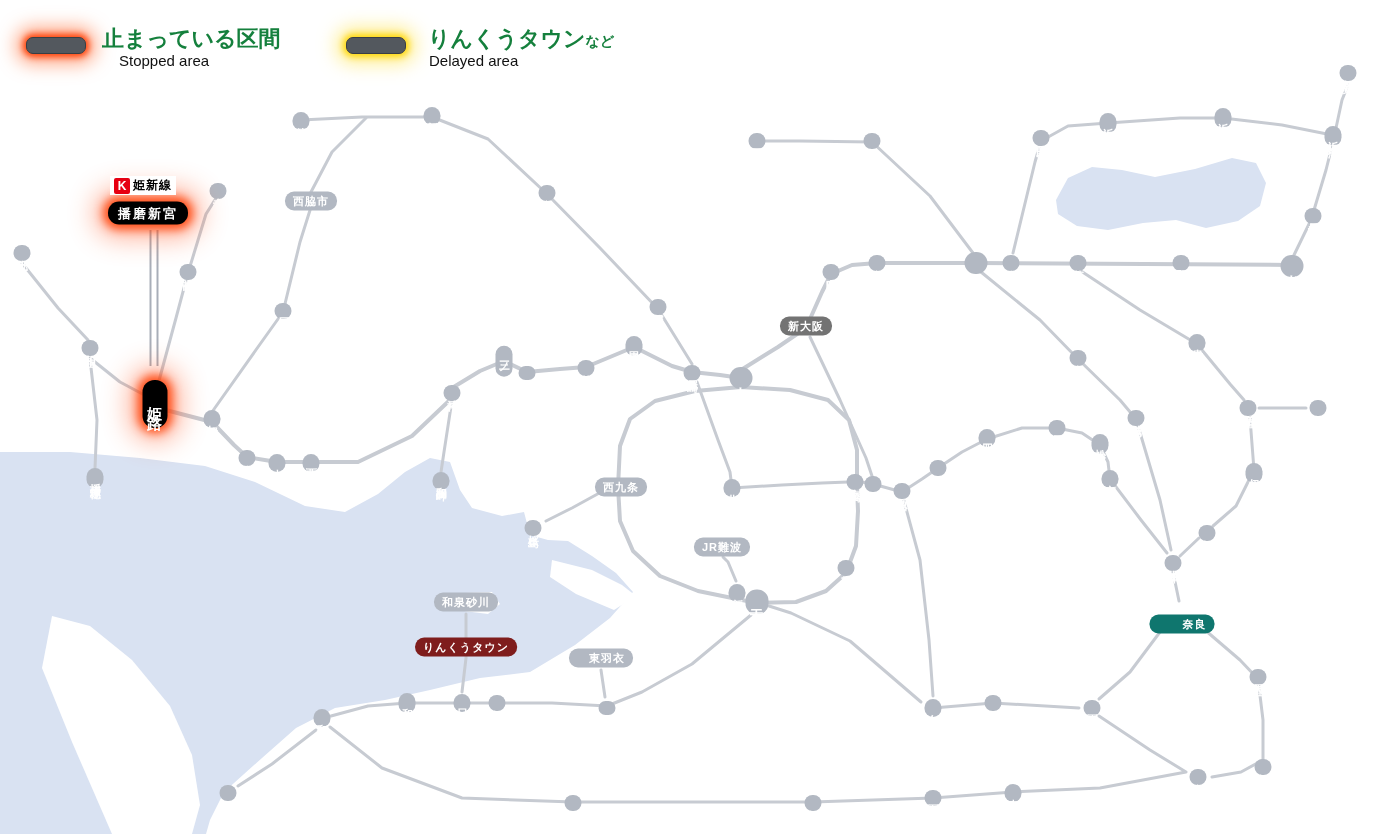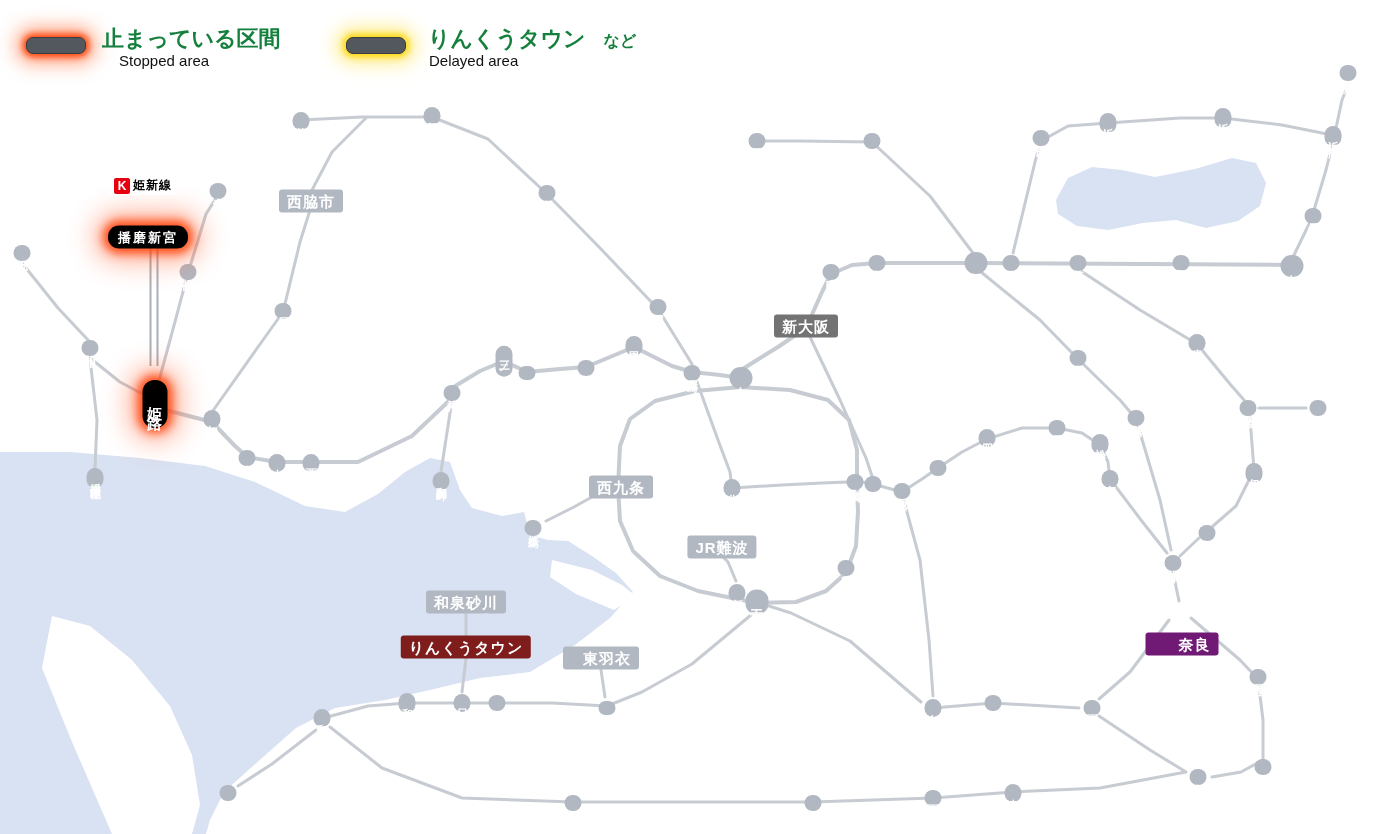--- a/index.html
+++ b/index.html
@@ -3,33 +3,33 @@
 <meta charset="utf-8">
 <style>
   html,body{margin:0;padding:0;background:#fff;font-family:"Liberation Sans",sans-serif;}
   #stage{position:relative;width:1400px;height:834px;background:#fff;overflow:hidden;}
   #map-svg{position:absolute;left:0;top:0;z-index:0;}
   #stations{position:absolute;left:0;top:0;width:100%;height:100%;z-index:2;pointer-events:none;}
 
   .station{position:absolute;transform:translate(-50%,-50%);background:#b2b8c2;color:#fff;
            font-weight:bold;border-radius:9px;white-space:nowrap;line-height:1;z-index:3;}
   .station.v{writing-mode:vertical-rl;text-orientation:upright;font-size:11px;letter-spacing:2px;padding:6px 3px;}
-  .station.h{font-size:15px;letter-spacing:1px;padding:4px 8px;border-radius:3px;}
+  .station.h{font-size:11px;letter-spacing:1px;padding:4px 8px;border-radius:9px;}
   .station.lg.v{font-size:15px;letter-spacing:3px;padding:8px 4px;border-radius:11px;}
   .station.closed{background:#000;z-index:4;
     box-shadow:0 0 10px 5px rgba(255,60,0,.85),0 0 26px 14px rgba(255,90,40,.45);}
   .station.closed.v{font-size:15px;letter-spacing:10px;padding:14px 5px;border-radius:12px;}
   .station.closed.h{font-size:13px;letter-spacing:2px;padding:5px 10px;border-radius:11px;}
 
   .legend{position:absolute;z-index:5;}
   .swatch{position:absolute;width:58px;height:15px;border-radius:7px;background:#53585e;border:1px solid #3a3e44;}
   .swatch.glow-red{box-shadow:0 0 6px 3px rgba(255,60,0,.95),0 0 18px 10px rgba(255,100,40,.55);}
   .swatch.glow-yellow{box-shadow:0 0 6px 3px rgba(255,214,0,.95),0 0 18px 10px rgba(255,228,80,.6);}
   .legend-label{position:absolute;font-size:22px;font-weight:bold;color:#15803d;white-space:nowrap;}
-  .legend-label .suffix{font-size:16px;margin-left:18px;}
+  .legend-label .suffix{font-size:14px;}
   .legend-sub{position:absolute;font-size:15px;color:#111;white-space:nowrap;}
 
   #line-badge{position:absolute;left:110px;top:176px;display:flex;align-items:center;gap:3px;
               background:#fff;padding:1px 4px;z-index:5;}
   #line-badge .k{width:16px;height:16px;background:#e60012;color:#fff;font-weight:bold;font-size:12px;
                  display:flex;align-items:center;justify-content:center;border-radius:2px;}
   #line-badge .nm{font-size:12px;font-weight:bold;color:#000;letter-spacing:1px;}
 </style>
 </head>
 <body>
@@ -134,21 +134,21 @@
       <div class="station v" style="left: 757px; top: 141px; background: rgb(178, 184, 194);">園部</div>
       <div class="station v" style="left: 872px; top: 141px; background: rgb(178, 184, 194);">亀岡</div>
       <div class="station v" style="left: 1078px; top: 358px; background: rgb(178, 184, 194);">宇治</div>
       <div class="station v" style="left: 1136px; top: 418px; background: rgb(178, 184, 194);">城陽</div>
       <div class="station v" style="left: 1197px; top: 343px; background: rgb(178, 184, 194);">貴生川</div>
       <div class="station v" style="left: 1248px; top: 408px; background: rgb(178, 184, 194);">柘植</div>
       <div class="station v" style="left: 1318px; top: 408px; background: rgb(178, 184, 194);">亀山</div>
       <div class="station v" style="left: 1254px; top: 473px; background: rgb(178, 184, 194);">伊賀上野</div>
       <div class="station v" style="left: 1207px; top: 533px; background: rgb(178, 184, 194);">加茂</div>
       <div class="station v" style="left: 1173px; top: 563px; background: rgb(178, 184, 194);">木津</div>
-      <div class="station h" style="left: 1182px; top: 644px; background: #701a75; padding-left: 33px;">奈良</div>
+      <div class="station h" style="left: 1182px; top: 624px; background: #0f766e; padding-left: 33px;">奈良</div>
       <div class="station v" style="left: 1258px; top: 677px; background: rgb(178, 184, 194);">天理</div>
       <div class="station v" style="left: 1263px; top: 767px; background: rgb(178, 184, 194);">桜井</div>
       <div class="station v" style="left: 1198px; top: 777px; background: rgb(178, 184, 194);">高田</div>
       <div class="station v" style="left: 1092px; top: 708px; background: rgb(178, 184, 194);">王寺</div>
       <div class="station v" style="left: 993px; top: 703px; background: rgb(178, 184, 194);">柏原</div>
       <div class="station v" style="left: 933px; top: 708px; background: rgb(178, 184, 194);">久宝寺</div>
       <div class="station v" style="left: 1013px; top: 793px; background: rgb(178, 184, 194);">吉野口</div>
       <div class="station v" style="left: 933px; top: 798px; background: rgb(178, 184, 194);">五条</div>
       <div class="station v" style="left: 813px; top: 803px; background: rgb(178, 184, 194);">橋本</div>
       <div class="station v" style="left: 573px; top: 803px; background: rgb(178, 184, 194);">粉河</div>
@@ -170,21 +170,21 @@
       <div class="station v" style="left: 846px; top: 568px; background: rgb(178, 184, 194);">鶴橋</div>
       <div class="station v" style="left: 855px; top: 482px; background: rgb(178, 184, 194);">京橋</div>
       <div class="station v" style="left: 873px; top: 484px; background: rgb(178, 184, 194);">鴫野</div>
       <div class="station v" style="left: 902px; top: 491px; background: rgb(178, 184, 194);">放出</div>
       <div class="station v" style="left: 938px; top: 468px; background: rgb(178, 184, 194);">徳庵</div>
       <div class="station v" style="left: 987px; top: 438px; background: rgb(178, 184, 194);">四条畷</div>
       <div class="station v" style="left: 1057px; top: 428px; background: rgb(178, 184, 194);">長尾</div>
       <div class="station v" style="left: 1100px; top: 444px; background: rgb(178, 184, 194);">松井山手</div>
       <div class="station v" style="left: 1110px; top: 479px; background: rgb(178, 184, 194);">京田辺</div>
       <div class="station v closed" style="left: 155px; top: 404px; background: rgb(0, 0, 0);">姫路</div>
-      <div class="station h closed" style="left: 148px; top: 213px; background: rgb(0, 0, 0); margin-top: 24px;">播磨新宮</div>
+      <div class="station h closed" style="left: 148px; top: 213px; background: rgb(0, 0, 0);">播磨新宮</div>
     </div>
 
   <div class="legend">
     <span class="swatch glow-red" style="left:26px;top:37px;"></span>
     <div class="legend-label" style="left:102px;top:24px;">
       <span>止まっている区間</span>
     </div>
     <div class="legend-sub" style="left:119px;top:52px;">Stopped area</div>
 
     <span class="swatch glow-yellow" style="left:346px;top:37px;"></span>

